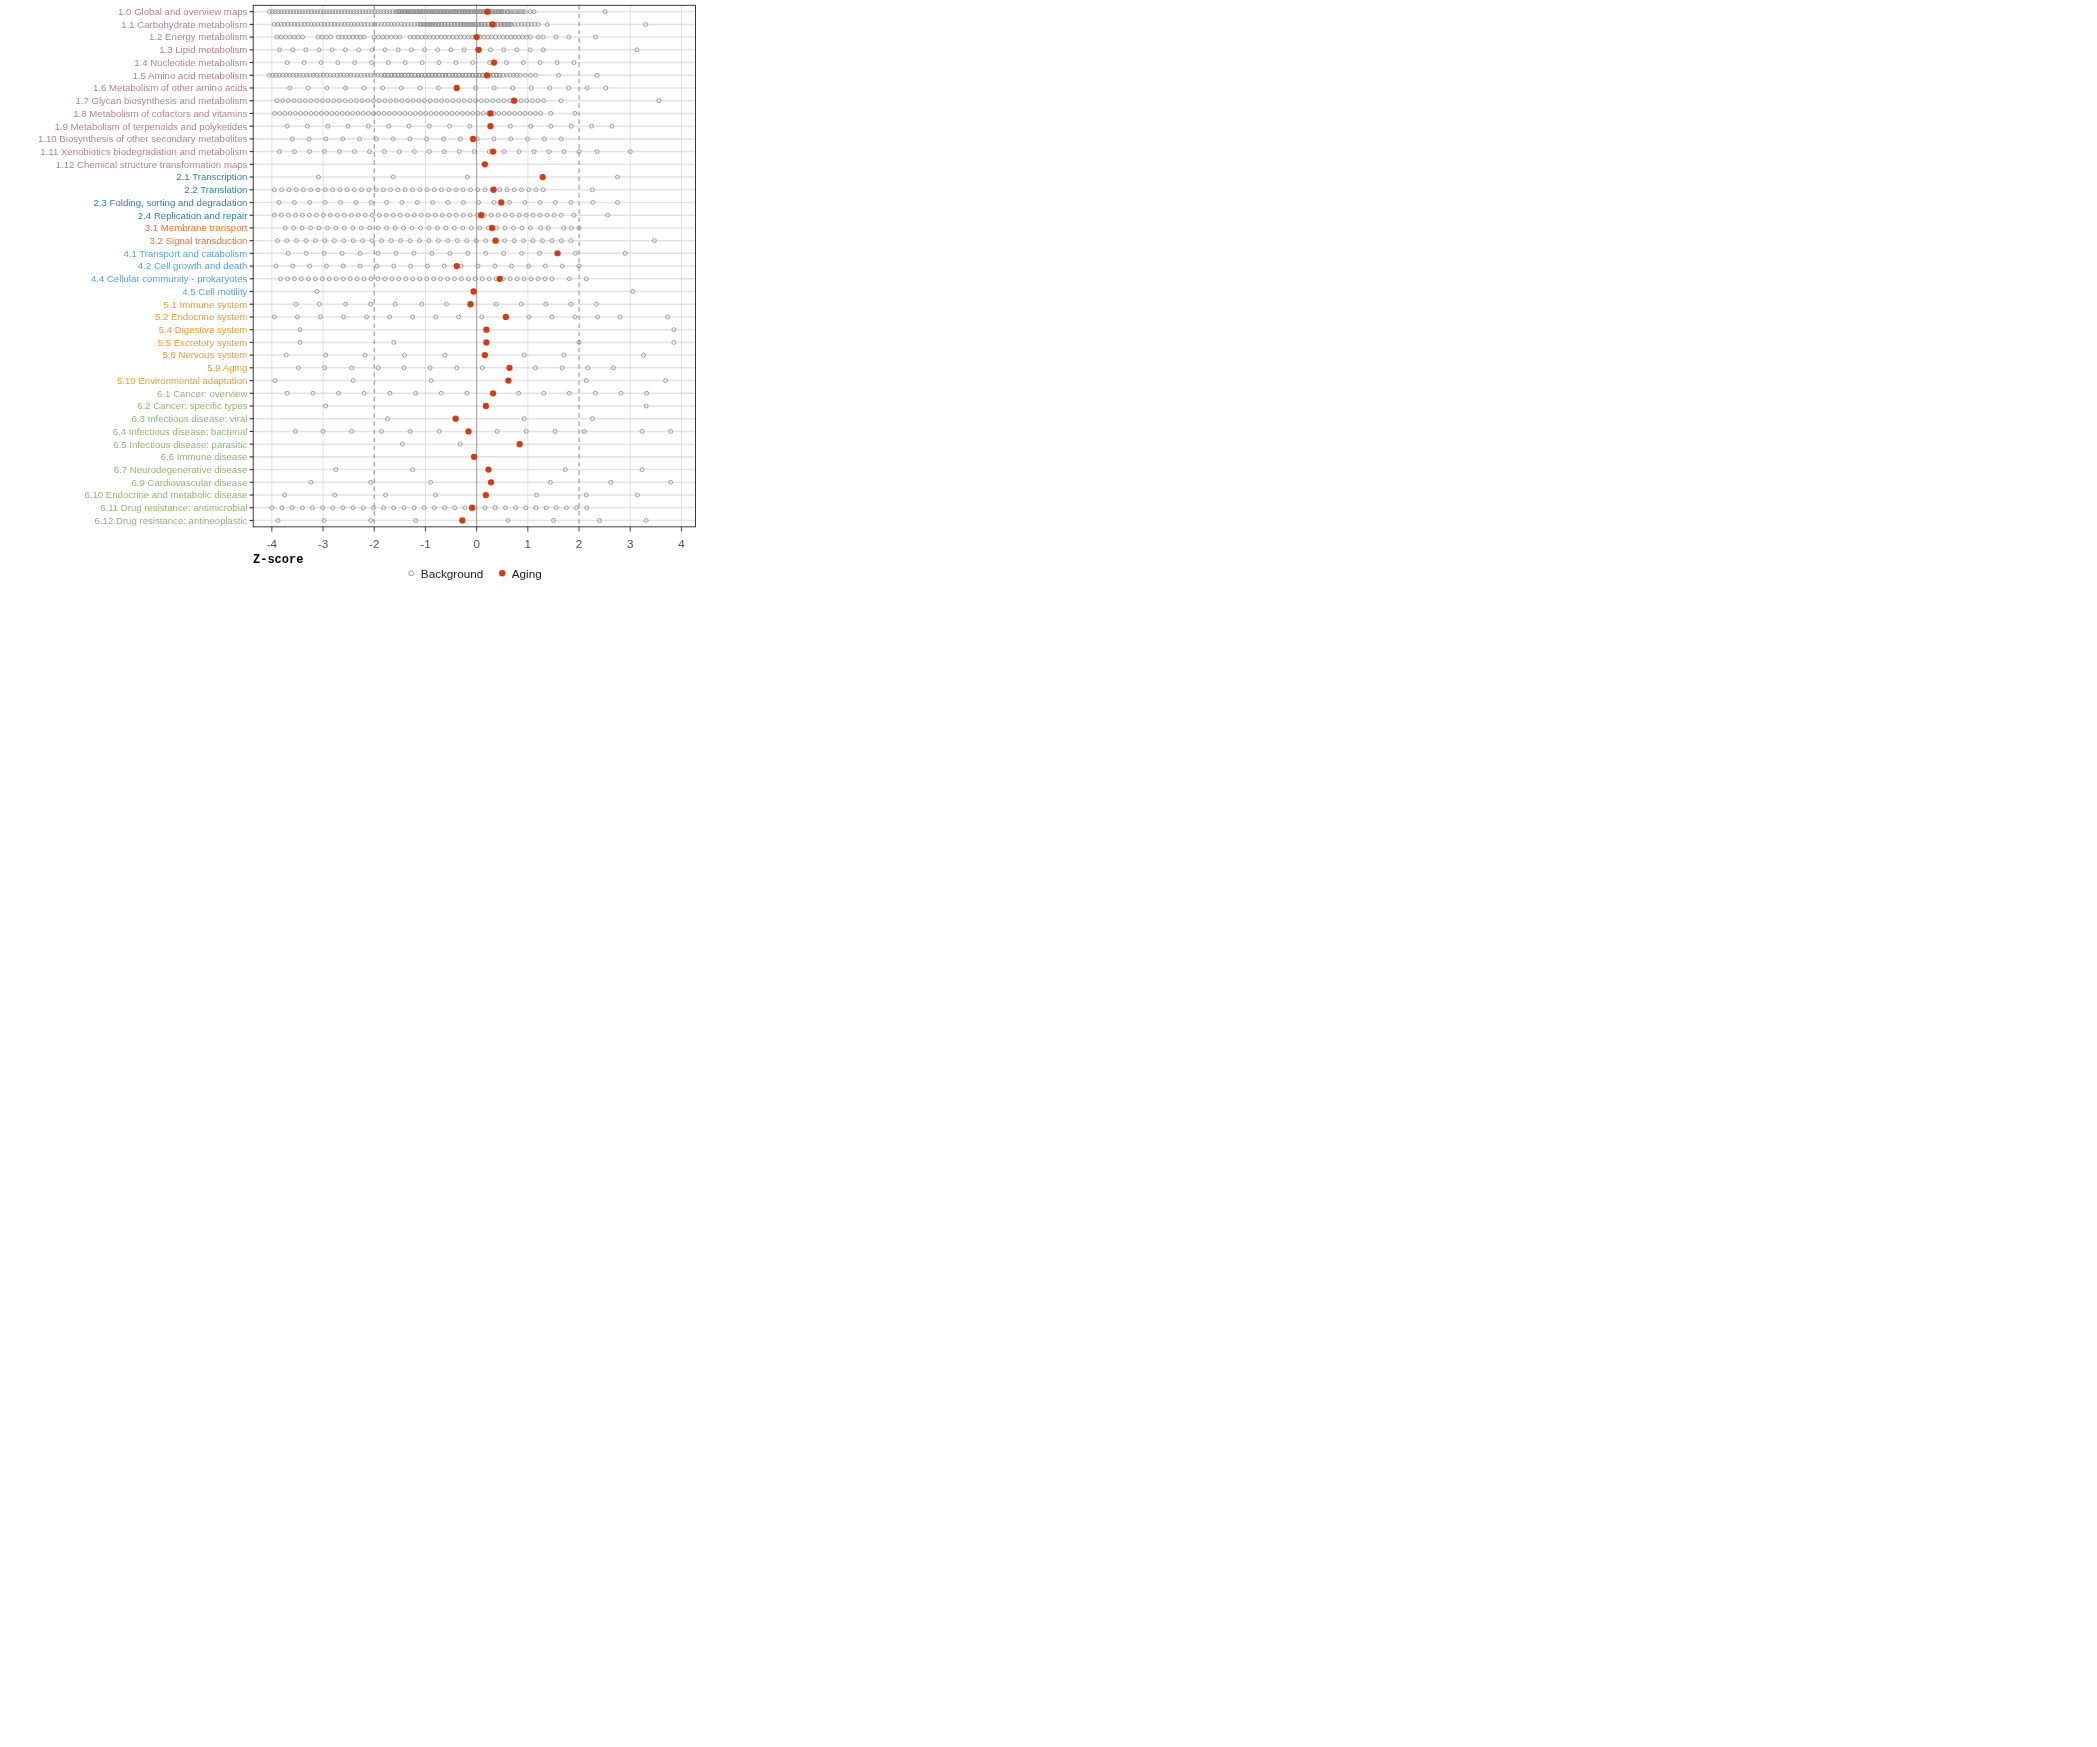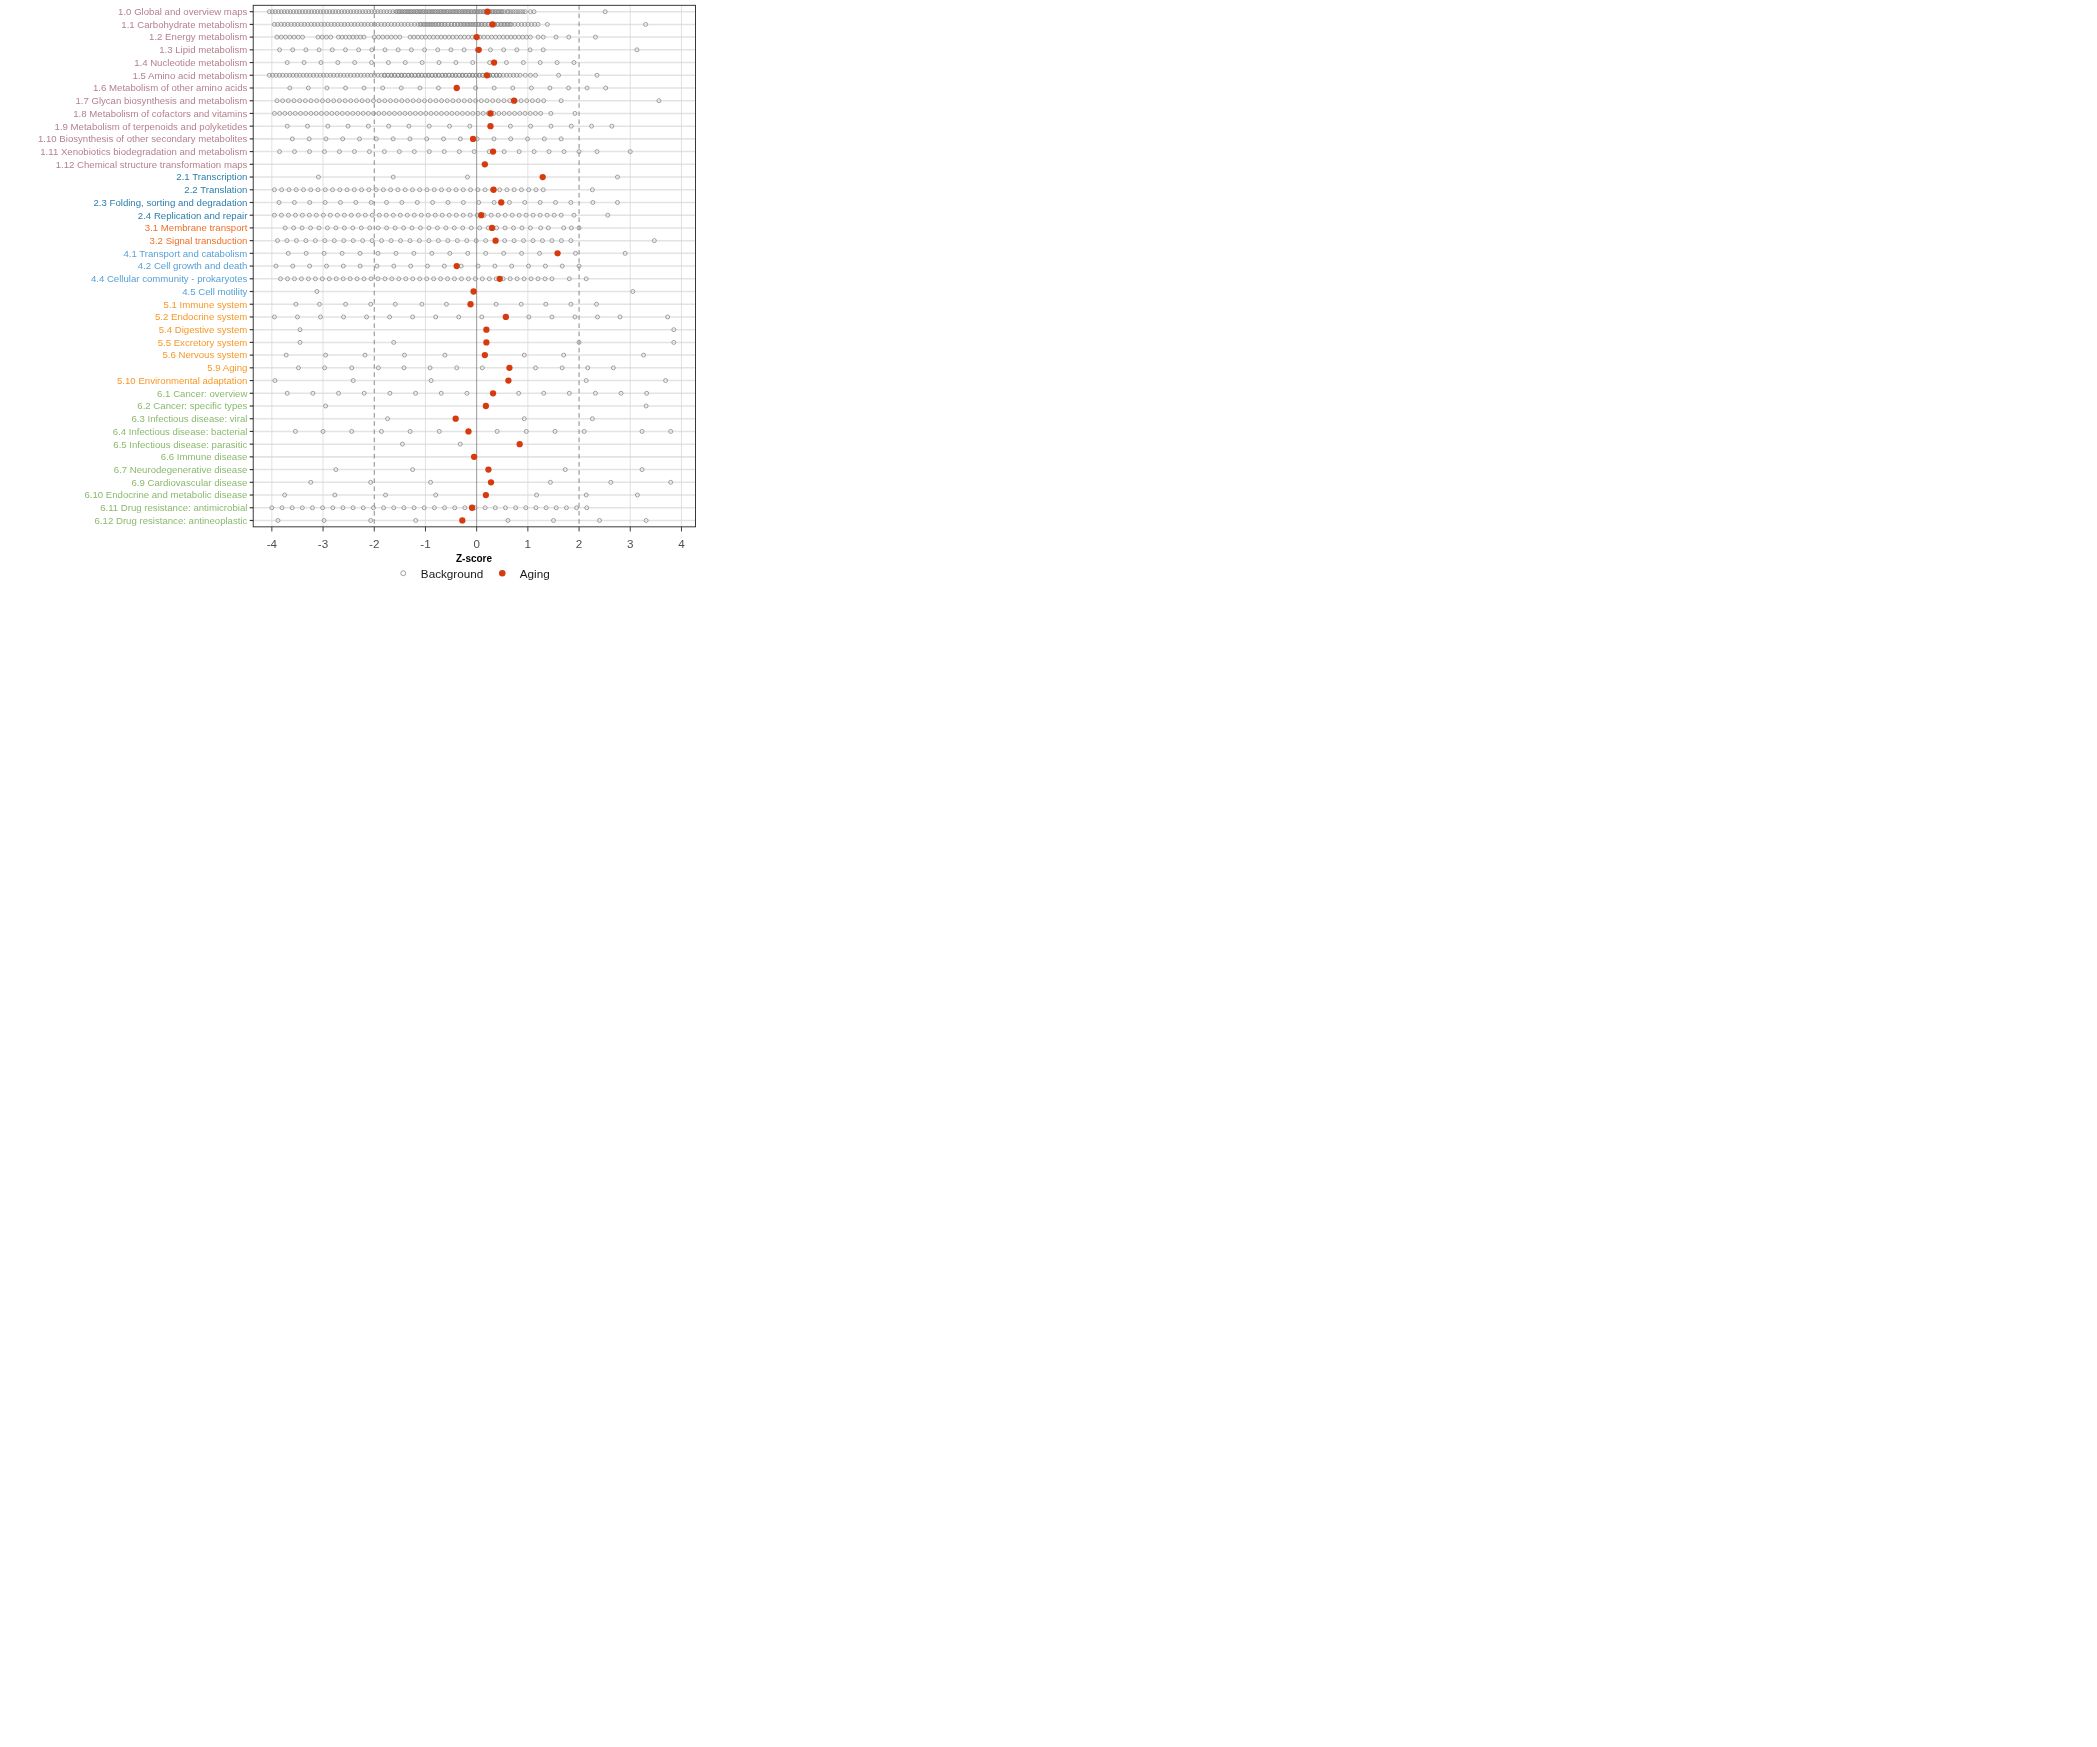--- a/index.html
+++ b/index.html
@@ -6,28 +6,28 @@
   .figure{
     position:relative;
     width:699px;height:583px;
     background:#ffffff;
     font-family:"Liberation Sans", sans-serif;
     overflow:hidden;
   }
   #plot{position:absolute;left:0;top:0;}
   .xlabel{
     position:absolute;left:253px;top:553px;width:442px;
-    text-align:center;font-weight:bold;font-size:10px;color:#000000;
+    text-align:left;font-weight:bold;font-size:12px;color:#000000;font-family:Liberation Mono, monospace;
   }
   .legend{
     position:absolute;left:253px;top:567px;width:442px;
     display:flex;justify-content:center;align-items:center;gap:14px;
     font-size:11.7px;color:#1a1a1a;
   }
-  .legend-item{display:flex;align-items:center;gap:12px;}
+  .legend-item{display:flex;align-items:center;gap:4px;}
   .legend-item svg{display:block;}
 </style>
 </head>
 <body>
 
 <div class="figure">
   <svg id="plot" width="699" height="583" viewBox="0 0 1200 1000">
       <rect x="434.7" y="8.7" width="759.3" height="895.3" fill="#ffffff"></rect>
       <g>
         <line x1="434.7" x2="1194" y1="19.61829268292683" y2="19.61829268292683" stroke="#e3e3e3" stroke-width="2.6"></line>

